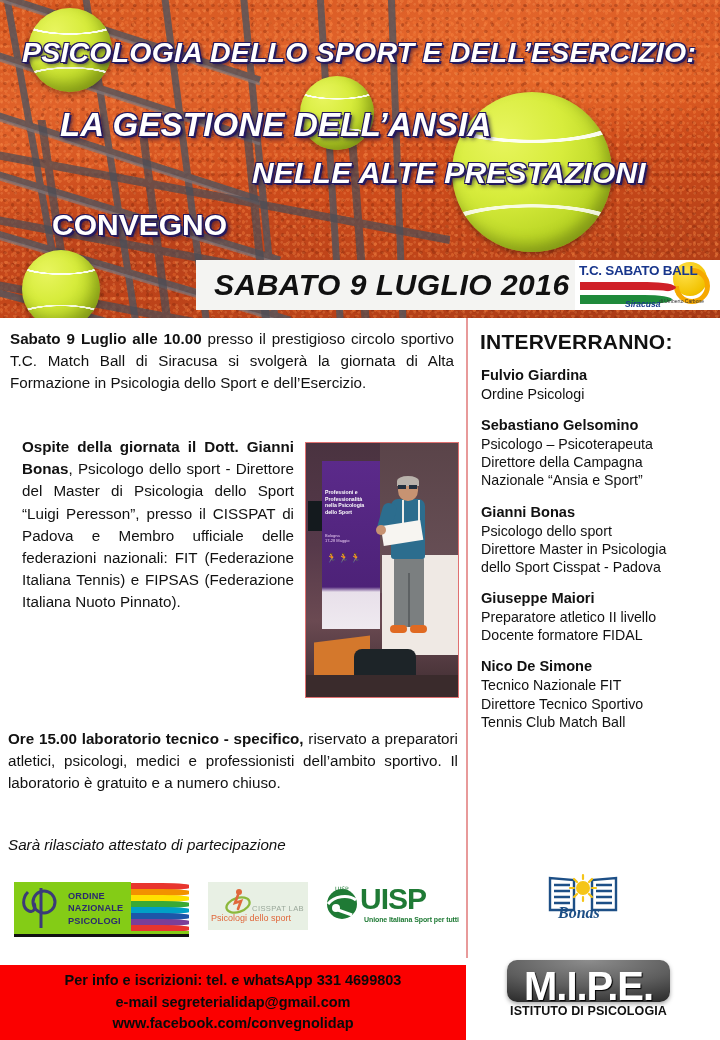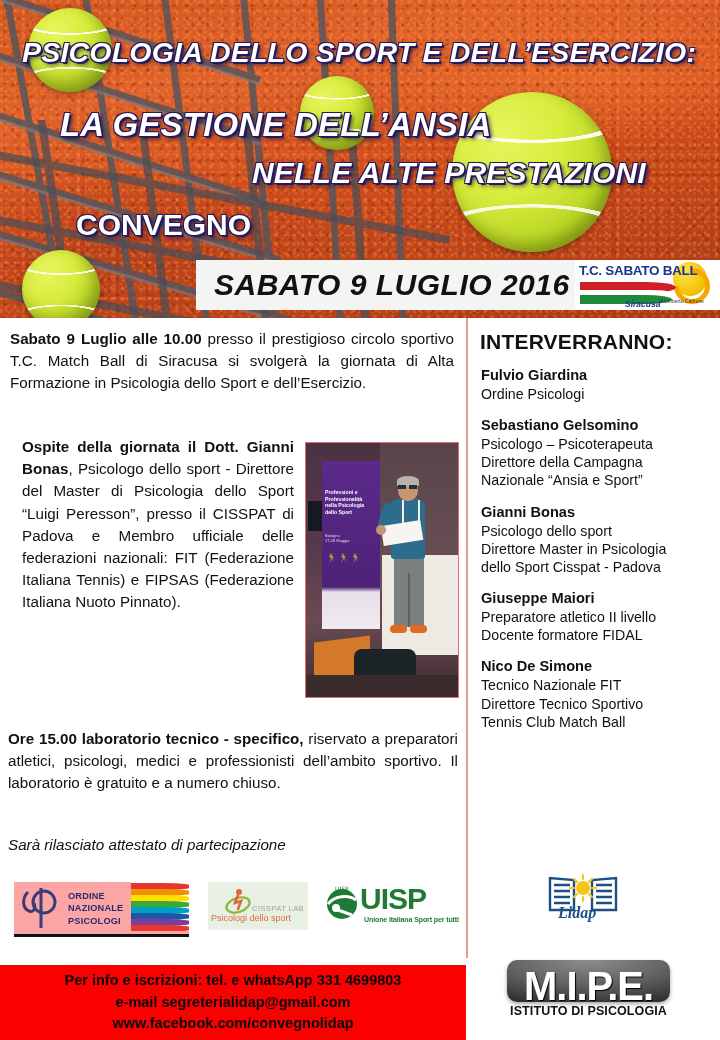--- a/index.html
+++ b/index.html
@@ -66,21 +66,21 @@
       2px 2px 0 #241a5e, -1px -1px 0 #241a5e, 1px -1px 0 #241a5e, -1px 1px 0 #241a5e,
       3px 3px 4px rgba(20,12,60,.75);
     white-space:nowrap;
   }
   .t1{left:22px;top:36px;font-size:28.5px;}
   .t2{left:60px;top:106px;font-size:33px;}
   .t3{left:252px;top:156px;font-size:30px;}
   .t4{
     left:52px;top:208px;font-size:30px;font-style:normal;font-weight:bold;color:#fff;
     text-shadow:2px 2px 0 #241a5e,-1px -1px 0 #241a5e,1px -1px 0 #241a5e,-1px 1px 0 #241a5e,3px 3px 4px rgba(20,12,60,.7);
-    position:absolute;white-space:nowrap;padding-left:24px;
+    position:absolute;white-space:nowrap;
   }
 
   
   .date-strip{
     position:absolute;left:196px;top:260px;width:524px;height:50px;
     background:#f4f4f2;display:flex;align-items:center;
   }
   .date-text{
     font-family:"Liberation Sans", sans-serif;
     font-style:italic;font-weight:bold;font-size:30px;color:#111;
@@ -165,21 +165,21 @@
   .ph-shoeL{position:absolute;left:84px;top:182px;width:17px;height:8px;border-radius:4px;background:#e06a22;}
   .ph-shoeR{position:absolute;left:104px;top:182px;width:17px;height:8px;border-radius:4px;background:#e06a22;}
   .ph-podium{position:absolute;left:8px;top:196px;width:56px;height:42px;background:#d4782c;
      transform:skewY(-7deg);}
   .ph-bag{position:absolute;left:48px;top:206px;width:62px;height:34px;border-radius:8px;background:#1d2428;}
   .ph-floor{position:absolute;left:0;bottom:0;width:152px;height:22px;background:#3a2b2c;}
   .ph-mon{position:absolute;left:2px;top:58px;width:20px;height:30px;background:#141a1e;}
 
   
   .logos{position:absolute;left:0;top:556px;width:466px;height:88px;}
-  .logo-onp{position:absolute;left:14px;top:8px;width:175px;height:52px;background:#fca5a5;
+  .logo-onp{position:absolute;left:14px;top:8px;width:175px;height:52px;background:#84cc16;
      border-bottom:3px solid #111;}
   .onp-mark{position:absolute;left:4px;top:2px;width:46px;height:46px;}
   .onp-txt{position:absolute;left:54px;top:8px;font-size:9.2px;font-weight:bold;color:#2b2b6e;
      line-height:1.35;letter-spacing:.2px;}
   .onp-rainbow{position:absolute;right:0;top:0;width:58px;height:49px;overflow:hidden;
      background:#fff;}
   .onp-rainbow i{position:absolute;left:0;width:62px;height:7px;border-radius:0 50% 50% 0;display:block;}
 
   .logo-cisspat{position:absolute;left:208px;top:8px;width:100px;height:48px;background:#e8f0e4;}
   .cis-mark{position:absolute;left:16px;top:5px;width:28px;height:28px;}
@@ -425,21 +425,21 @@
         <path d="M6 6 L6 38 L30 38 L30 8 Z"></path>
         <path d="M48 8 L48 38 L72 38 L72 6 Z"></path>
         <path d="M10 13 L26 13 M10 19 L26 19 M10 25 L26 25 M10 31 L26 31"></path>
         <path d="M52 13 L68 13 M52 19 L68 19 M52 25 L68 25 M52 31 L68 31"></path>
       </g>
       <circle cx="39" cy="16" r="7" fill="#f5c518"></circle>
       <g stroke="#f5c518" stroke-width="2.2" stroke-linecap="round">
         <path d="M39 3 L39 7 M39 25 L39 29 M26 16 L30 16 M48 16 L52 16 M30 7 L33 10 M45 22 L48 25 M48 7 L45 10 M33 22 L30 25"></path>
       </g>
     </svg>
-    <div class="lidap-word">Lidap</div>
+    <div class="lidap-word">Bonas</div>
   </div>
 
   <div class="logo-mipe">
     <div class="mipe-plate"></div>
     <div class="mipe-word">M.I.P.E.</div>
     <div class="mipe-sub">ISTITUTO DI PSICOLOGIA</div>
   </div>
 
 </div>
 

